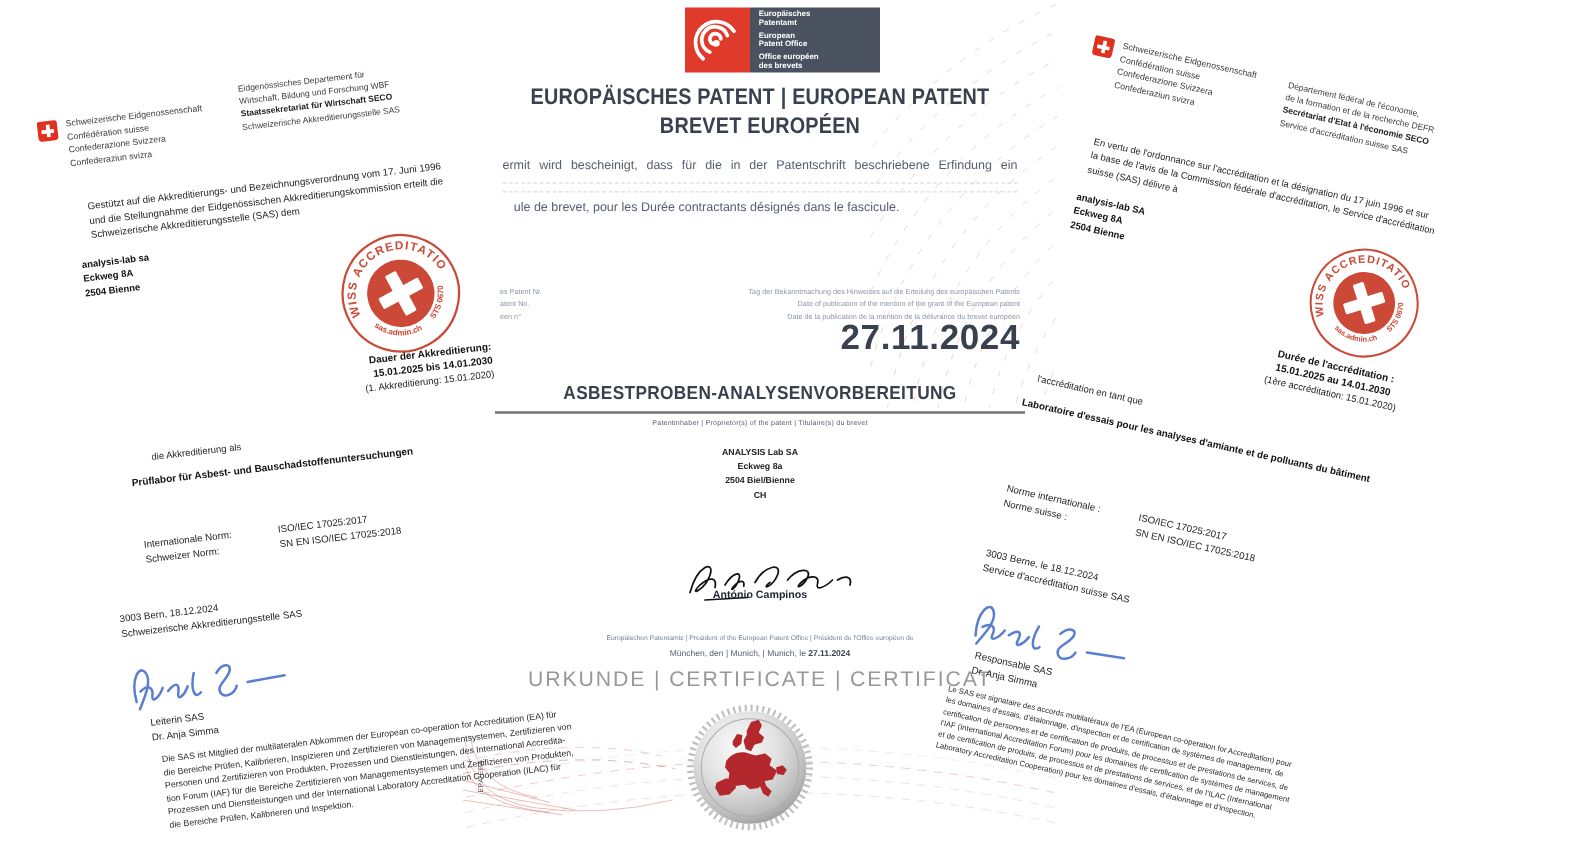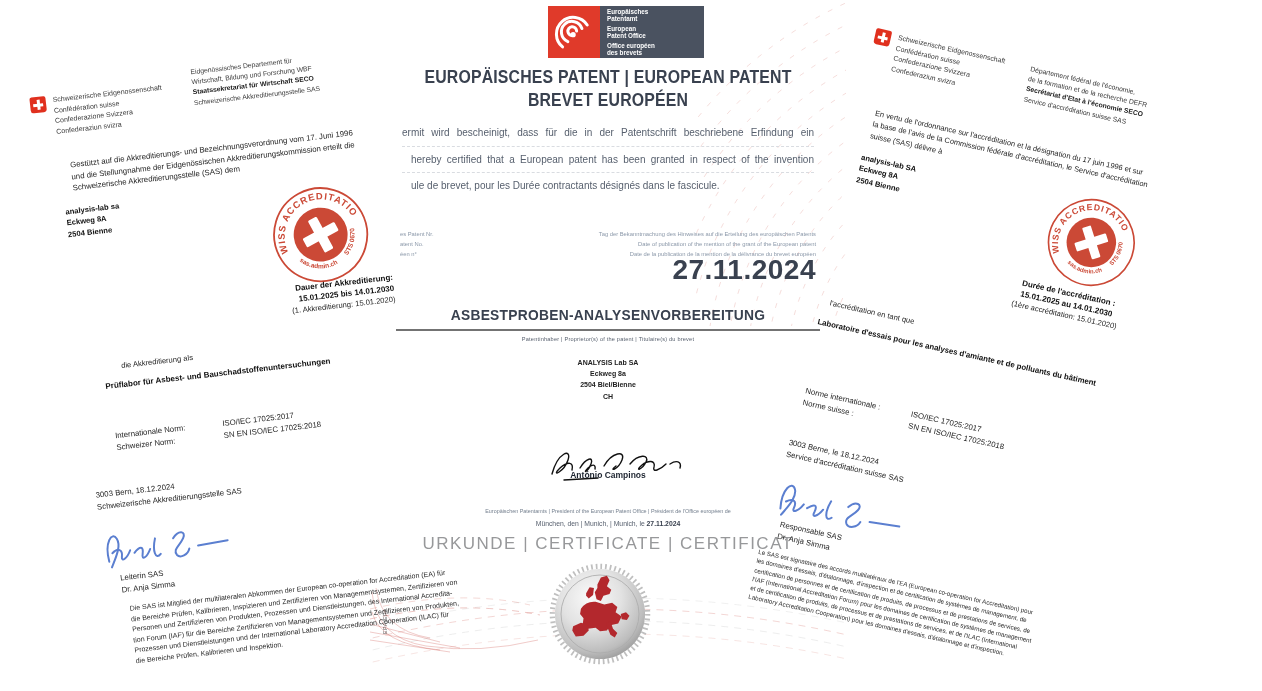--- a/index.html
+++ b/index.html
@@ -129,21 +129,20 @@
   </div>
 
   <div class="abs pat-title">
     <div>EUROPÄISCHES PATENT | EUROPEAN PATENT</div>
     <div>BREVET EUROPÉEN</div>
   </div>
 
   <div class="abs pat-body">
     <div class="pline">ermit wird bescheinigt, dass für die in der Patentschrift beschriebene Erfindung ein</div>
     <hr class="psep">
-    <div class="pline ind">hereby certified that a European patent has been granted in respect of the invention</div>
     <hr class="psep">
     <div class="pline short">ule de brevet, pour les Durée contractants désignés dans le fascicule.</div>
   </div>
 
   <div class="abs pat-labels">
     <div class="lcol">
       <div>es Patent Nr.</div>
       <div>atent No.</div>
       <div>éen n°</div>
     </div>

